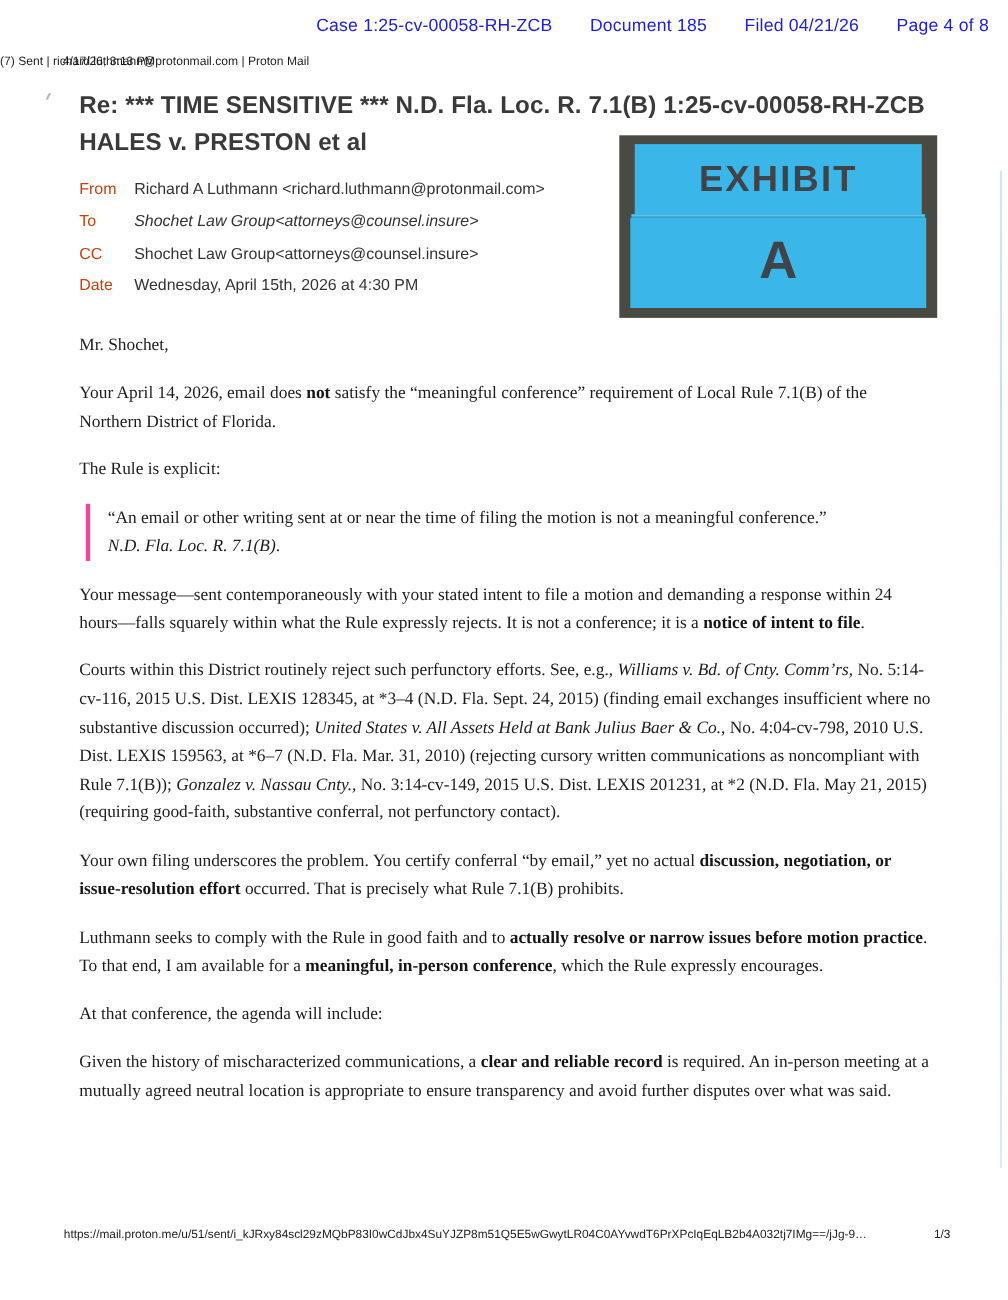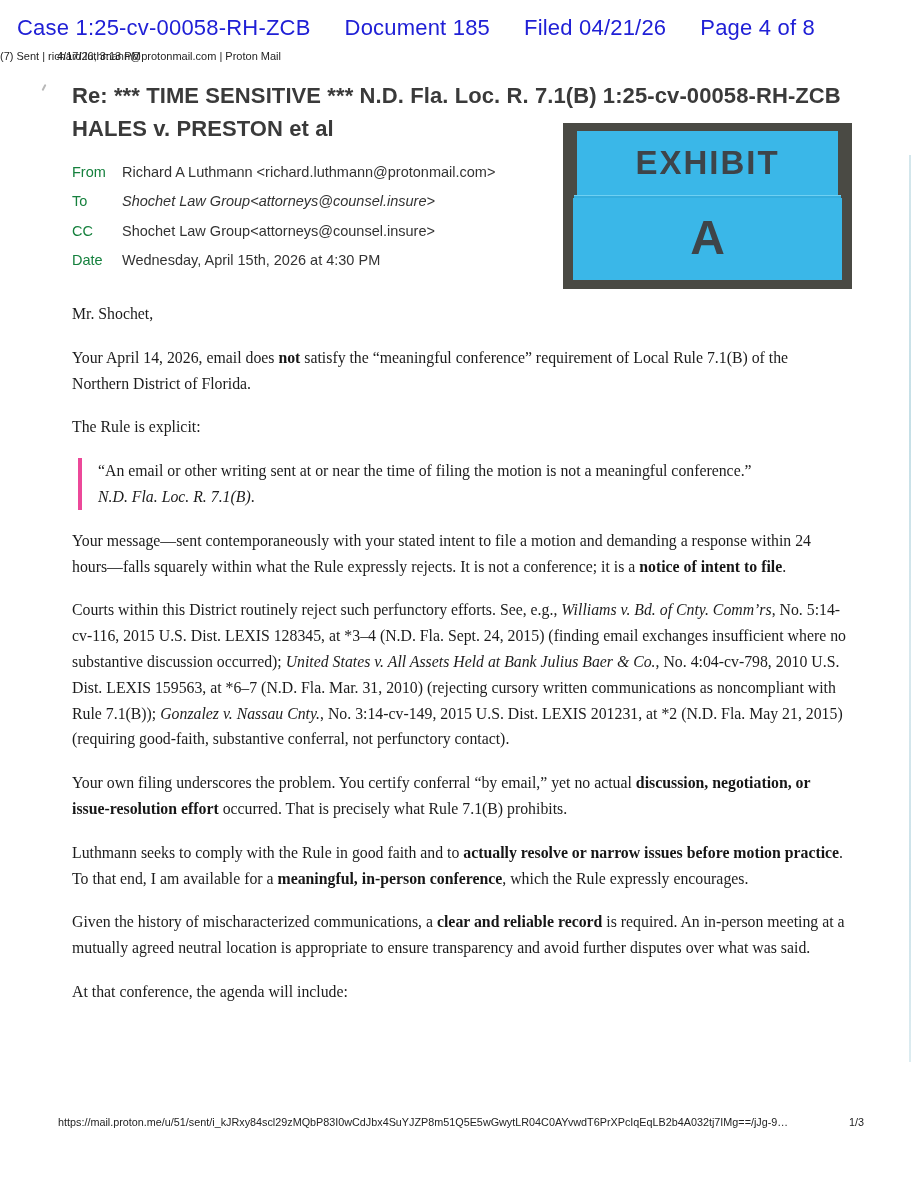--- a/index.html
+++ b/index.html
@@ -9,23 +9,23 @@
     width: 916px;
     height: 1182px;
     background: #ffffff;
     font-family: "Liberation Sans", sans-serif;
     overflow: hidden;
   }
   
   .court-header {
     position: absolute;
     top: 15px; left: 0; right: 0;
-    text-align: left;
+    text-align: right;
     color: #2020d6;
-    font-size: 22px;
+    font-size: 16px;
     font-weight: 500;
     letter-spacing: 0.2px;
   }
   .court-header span { margin: 0 17px; }
   
   .meta-row {
     position: absolute;
     top: 50px; left: 0; right: 0;
     height: 16px;
     font-size: 11px;
@@ -97,21 +97,21 @@
   }
   
   .fields {
     position: absolute;
     left: 72px; top: 157px;
     width: 480px;
     font-size: 14.5px;
     color: #3c3c3c;
   }
   .field-row { display: flex; height: 29.5px; align-items: center; }
-  .field-label { width: 50px; color: #15803d; flex: none; }
+  .field-label { width: 50px; color: #c2410c; flex: none; }
   .field-value { color: #333333; white-space: nowrap; }
   .field-value.slanted { font-style: italic; }
   
   .email-body {
     position: absolute;
     left: 72px; top: 301px;
     width: 776px;
     font-family: "Liberation Serif", "DejaVu Serif", serif;
     font-size: 15.8px;
     line-height: 25.8px;
@@ -188,22 +188,22 @@
 
   <div class="email-body">
       <p>Mr. Shochet,</p>
       <p>Your April 14, 2026, email does <b>not</b> satisfy the “meaningful conference” requirement of Local Rule 7.1(B) of the Northern District of Florida.</p>
       <p>The Rule is explicit:</p>
       <div class="bq">“An email or other writing sent at or near the time of filing the motion is not a meaningful conference.” <i>N.D. Fla. Loc. R. 7.1(B)</i>.</div>
       <p>Your message—sent contemporaneously with your stated intent to file a motion and demanding a response within 24 hours—falls squarely within what the Rule expressly rejects. It is not a conference; it is a <b>notice of intent to file</b>.</p>
       <p>Courts within this District routinely reject such perfunctory efforts. See, e.g., <i>Williams v. Bd. of Cnty. Comm’rs</i>, No. 5:14-cv-116, 2015 U.S. Dist. LEXIS 128345, at *3–4 (N.D. Fla. Sept. 24, 2015) (finding email exchanges insufficient where no substantive discussion occurred); <i>United States v. All Assets Held at Bank Julius Baer &amp; Co.</i>, No. 4:04-cv-798, 2010 U.S. Dist. LEXIS 159563, at *6–7 (N.D. Fla. Mar. 31, 2010) (rejecting cursory written communications as noncompliant with Rule 7.1(B)); <i>Gonzalez v. Nassau Cnty.</i>, No. 3:14-cv-149, 2015 U.S. Dist. LEXIS 201231, at *2 (N.D. Fla. May 21, 2015) (requiring good-faith, substantive conferral, not perfunctory contact).</p>
       <p>Your own filing underscores the problem. You certify conferral “by email,” yet no actual <b>discussion, negotiation, or issue-resolution effort</b> occurred. That is precisely what Rule 7.1(B) prohibits.</p>
       <p>Luthmann seeks to comply with the Rule in good faith and to <b>actually resolve or narrow issues before motion practice</b>. To that end, I am available for a <b>meaningful, in-person conference</b>, which the Rule expressly encourages.</p>
+      <p>At that conference, the agenda will include:</p>
       <p>Given the history of mischaracterized communications, a <b>clear and reliable record</b> is required. An in-person meeting at a mutually agreed neutral location is appropriate to ensure transparency and avoid further disputes over what was said.</p>
-      <p>At that conference, the agenda will include:</p>
     </div>
 
   <div class="page-footer">
     <span>https://mail.proton.me/u/51/sent/i_kJRxy84scl29zMQbP83I0wCdJbx4SuYJZP8m51Q5E5wGwytLR04C0AYvwdT6PrXPcIqEqLB2b4A032tj7IMg==/jJg-9…</span>
     <span>1/3</span>
   </div>
 
   <div class="scan-line"></div>
 
 </div>

